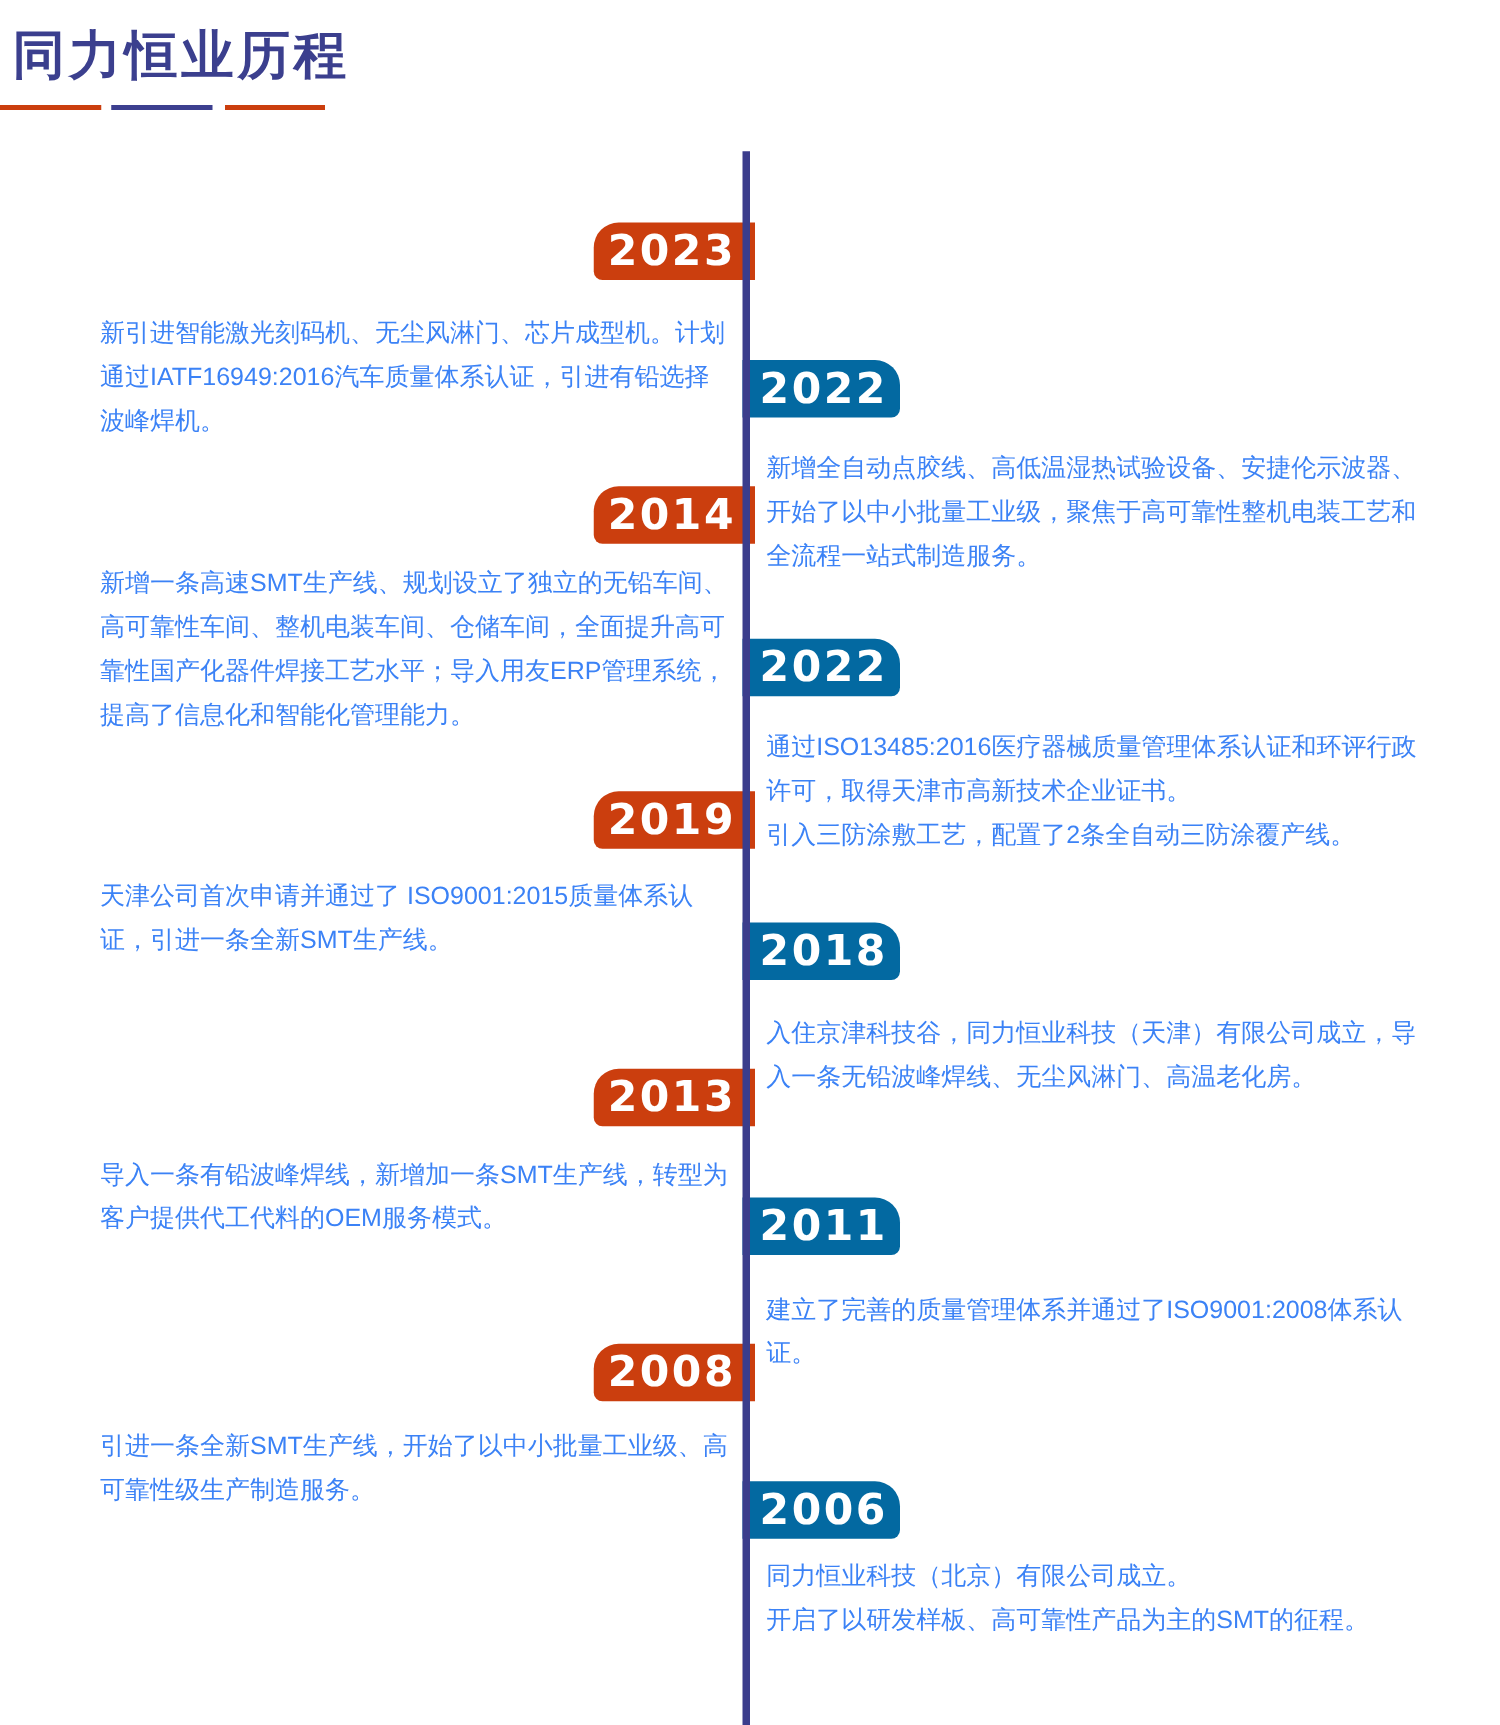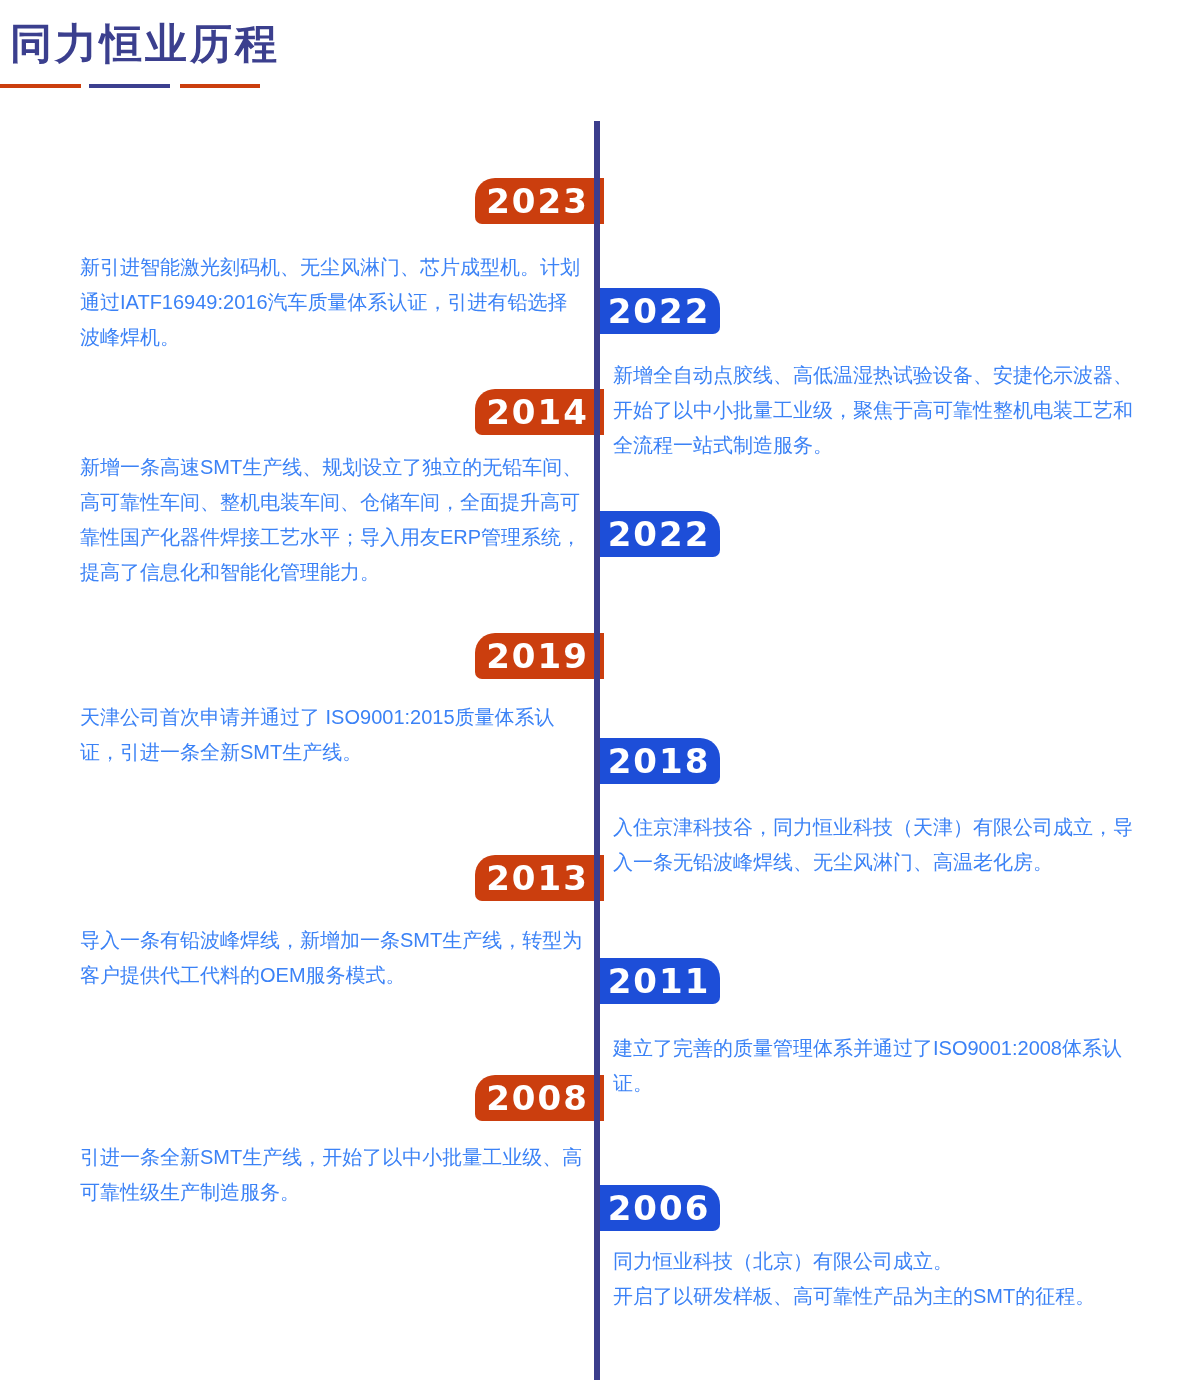--- a/index.html
+++ b/index.html
@@ -56,21 +56,21 @@
   .badge.left {
     left: 475px;
     width: 125px;
     background: #CB3E0E;
     border-radius: 20px 0 0 7px;
     padding-right: 4px;
   }
   .badge.right {
     left: 594px;
     width: 122px;
-    background: #1d4ed8;
+    background: #0369a1;
     border-radius: 0 20px 7px 0;
     padding-left: 4px;
   }
 
   .desc {
     position: absolute;
     font-size: 20px;
     line-height: 35px;
     color: #3b82f6;
     white-space: pre-line;
@@ -94,20 +94,22 @@
   <div class="badge left" style="top:178px">2023</div>
   <div class="desc left" style="top:250px">新引进智能激光刻码机、无尘风淋门、芯片成型机。计划通过IATF16949:2016汽车质量体系认证，引进有铅选择波峰焊机。</div>
 
   <div class="badge right" style="top:288px">2022</div>
   <div class="desc right" style="top:358px">新增全自动点胶线、高低温湿热试验设备、安捷伦示波器、开始了以中小批量工业级，聚焦于高可靠性整机电装工艺和全流程一站式制造服务。</div>
 
   <div class="badge left" style="top:389px">2014</div>
   <div class="desc left" style="top:450px">新增一条高速SMT生产线、规划设立了独立的无铅车间、高可靠性车间、整机电装车间、仓储车间，全面提升高可靠性国产化器件焊接工艺水平；导入用友ERP管理系统，提高了信息化和智能化管理能力。</div>
 
   <div class="badge right" style="top:511px">2022</div>
+  <div class="desc right" style="top:581px">通过ISO13485:2016医疗器械质量管理体系认证和环评行政许可，取得天津市高新技术企业证书。
+引入三防涂敷工艺，配置了2条全自动三防涂覆产线。</div>
 
   <div class="badge left" style="top:633px">2019</div>
   <div class="desc left" style="top:700px">天津公司首次申请并通过了 ISO9001:2015质量体系认证，引进一条全新SMT生产线。</div>
 
   <div class="badge right" style="top:738px">2018</div>
   <div class="desc right" style="top:810px">入住京津科技谷，同力恒业科技（天津）有限公司成立，导入一条无铅波峰焊线、无尘风淋门、高温老化房。</div>
 
   <div class="badge left" style="top:855px">2013</div>
   <div class="desc left" style="top:923px">导入一条有铅波峰焊线，新增加一条SMT生产线，转型为客户提供代工代料的OEM服务模式。</div>
 

